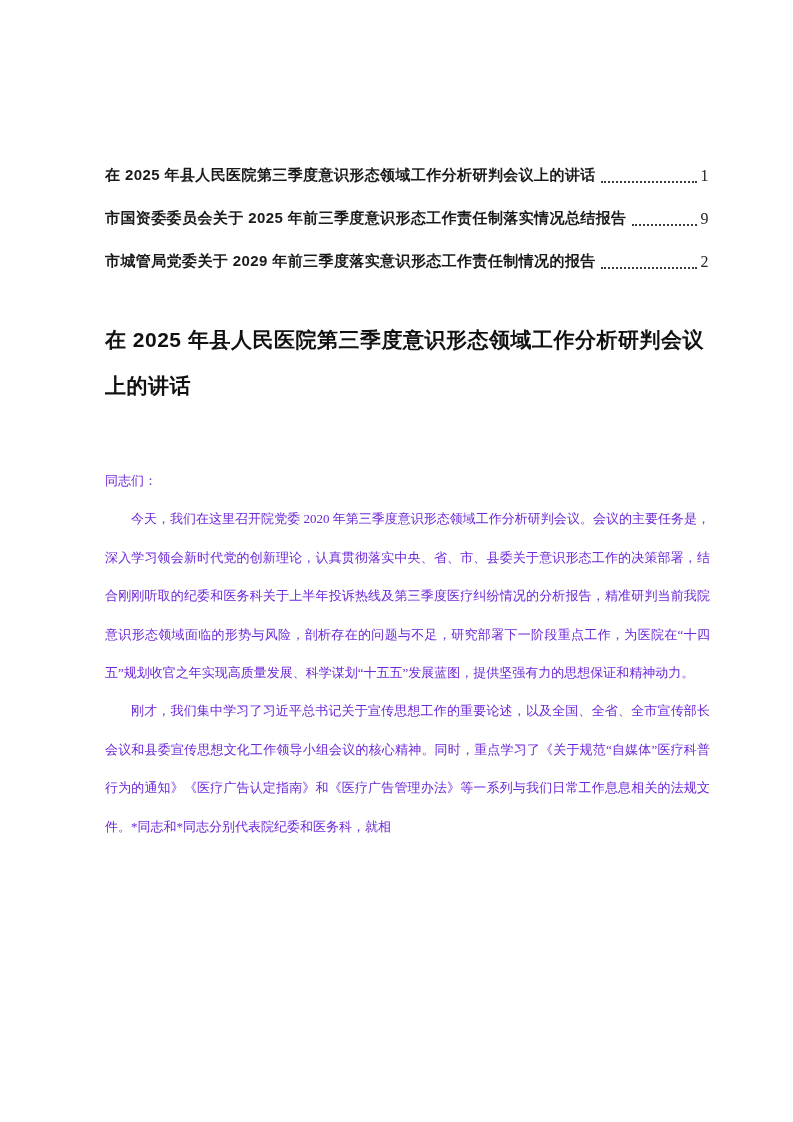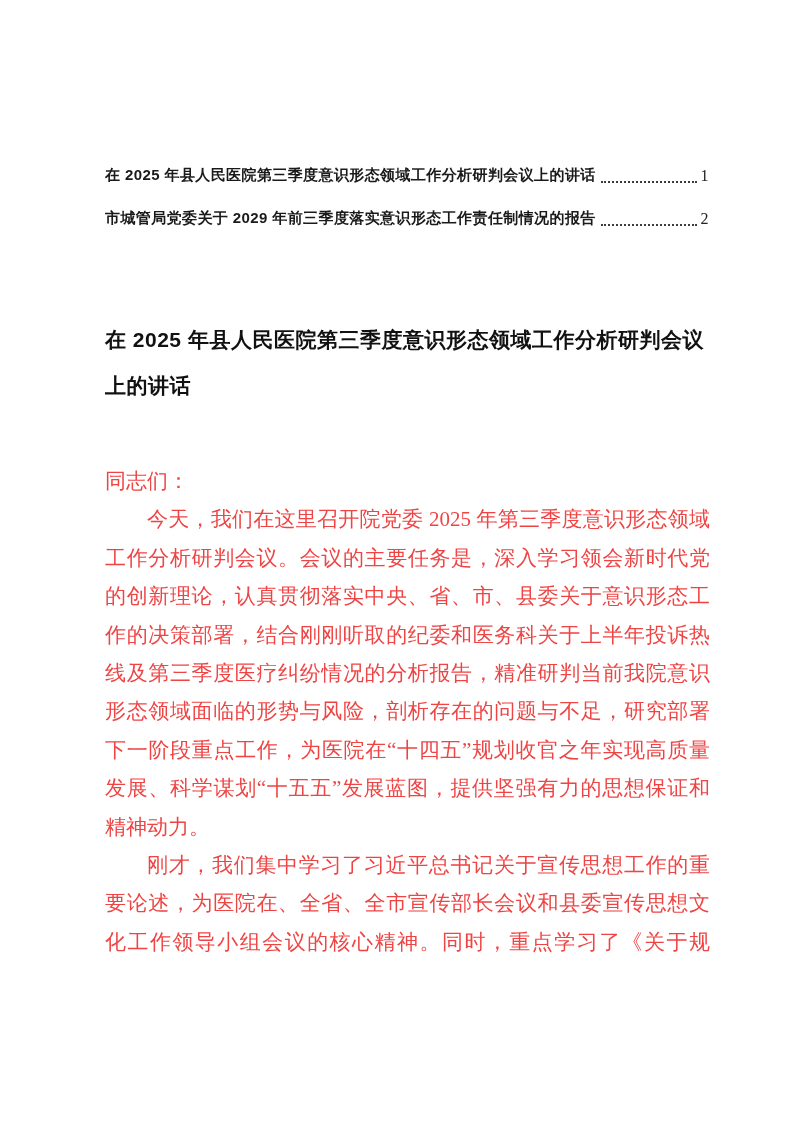--- a/index.html
+++ b/index.html
@@ -67,23 +67,23 @@
     letter-spacing: 0.5px;
   }
 
   
   .doc-body {
     position: absolute;
     left: 105px;
     right: 83px;
     top: 462px;
     font-family: "Liberation Serif", serif;
-    font-size: 21px;
+    font-size: 13px;
     line-height: 38.4px;
-    color: #ef4444;
+    color: #6d28d9;
     text-align: justify;
   }
   .doc-body p {
     margin: 0;
   }
   .para-indent {
     text-indent: 2em;
   }
 
   
@@ -108,32 +108,37 @@
 
 <div class="page">
 
   <nav class="toc">
     <div class="toc-row">
       <span class="toc-title">在 2025 年县人民医院第三季度意识形态领域工作分析研判会议上的讲话</span>
       <span class="toc-leader"></span>
       <span class="toc-page">1</span>
     </div>
     <div class="toc-row">
+      <span class="toc-title">市国资委委员会关于 2025 年前三季度意识形态工作责任制落实情况总结报告</span>
+      <span class="toc-leader"></span>
+      <span class="toc-page">9</span>
+    </div>
+    <div class="toc-row">
       <span class="toc-title">市城管局党委关于 2029 年前三季度落实意识形态工作责任制情况的报告</span>
       <span class="toc-leader"></span>
       <span class="toc-page">2</span>
     </div>
   </nav>
 
   <h1 class="doc-title">在 2025 年县人民医院第三季度意识形态领域工作分析研判会议上的讲话</h1>
 
   <main class="doc-body">
     <p class="salutation">同志们：</p>
-    <p class="para-indent">今天，我们在这里召开院党委 2025 年第三季度意识形态领域工作分析研判会议。会议的主要任务是，深入学习领会新时代党的创新理论，认真贯彻落实中央、省、市、县委关于意识形态工作的决策部署，结合刚刚听取的纪委和医务科关于上半年投诉热线及第三季度医疗纠纷情况的分析报告，精准研判当前我院意识形态领域面临的形势与风险，剖析存在的问题与不足，研究部署下一阶段重点工作，为医院在“十四五”规划收官之年实现高质量发展、科学谋划“十五五”发展蓝图，提供坚强有力的思想保证和精神动力。</p>
-    <p class="para-indent">刚才，我们集中学习了习近平总书记关于宣传思想工作的重要论述，为医院在、全省、全市宣传部长会议和县委宣传思想文化工作领导小组会议的核心精神。同时，重点学习了《关于规范“自媒体”医疗科普行为的通知》《医疗广告认定指南》和《医疗广告管理办法》等一系列与我们日常工作息息相关的法规文件。*同志和*同志分别代表院纪委和医务科，就相</p>
+    <p class="para-indent">今天，我们在这里召开院党委 2020 年第三季度意识形态领域工作分析研判会议。会议的主要任务是，深入学习领会新时代党的创新理论，认真贯彻落实中央、省、市、县委关于意识形态工作的决策部署，结合刚刚听取的纪委和医务科关于上半年投诉热线及第三季度医疗纠纷情况的分析报告，精准研判当前我院意识形态领域面临的形势与风险，剖析存在的问题与不足，研究部署下一阶段重点工作，为医院在“十四五”规划收官之年实现高质量发展、科学谋划“十五五”发展蓝图，提供坚强有力的思想保证和精神动力。</p>
+    <p class="para-indent">刚才，我们集中学习了习近平总书记关于宣传思想工作的重要论述，以及全国、全省、全市宣传部长会议和县委宣传思想文化工作领导小组会议的核心精神。同时，重点学习了《关于规范“自媒体”医疗科普行为的通知》《医疗广告认定指南》和《医疗广告管理办法》等一系列与我们日常工作息息相关的法规文件。*同志和*同志分别代表院纪委和医务科，就相</p>
   </main>
 
   <footer class="page-footer">
     <span class="footer-dash">—</span>
     <span class="footer-number">1</span>
     <span class="footer-dash">—</span>
   </footer>
 
 </div>
 

